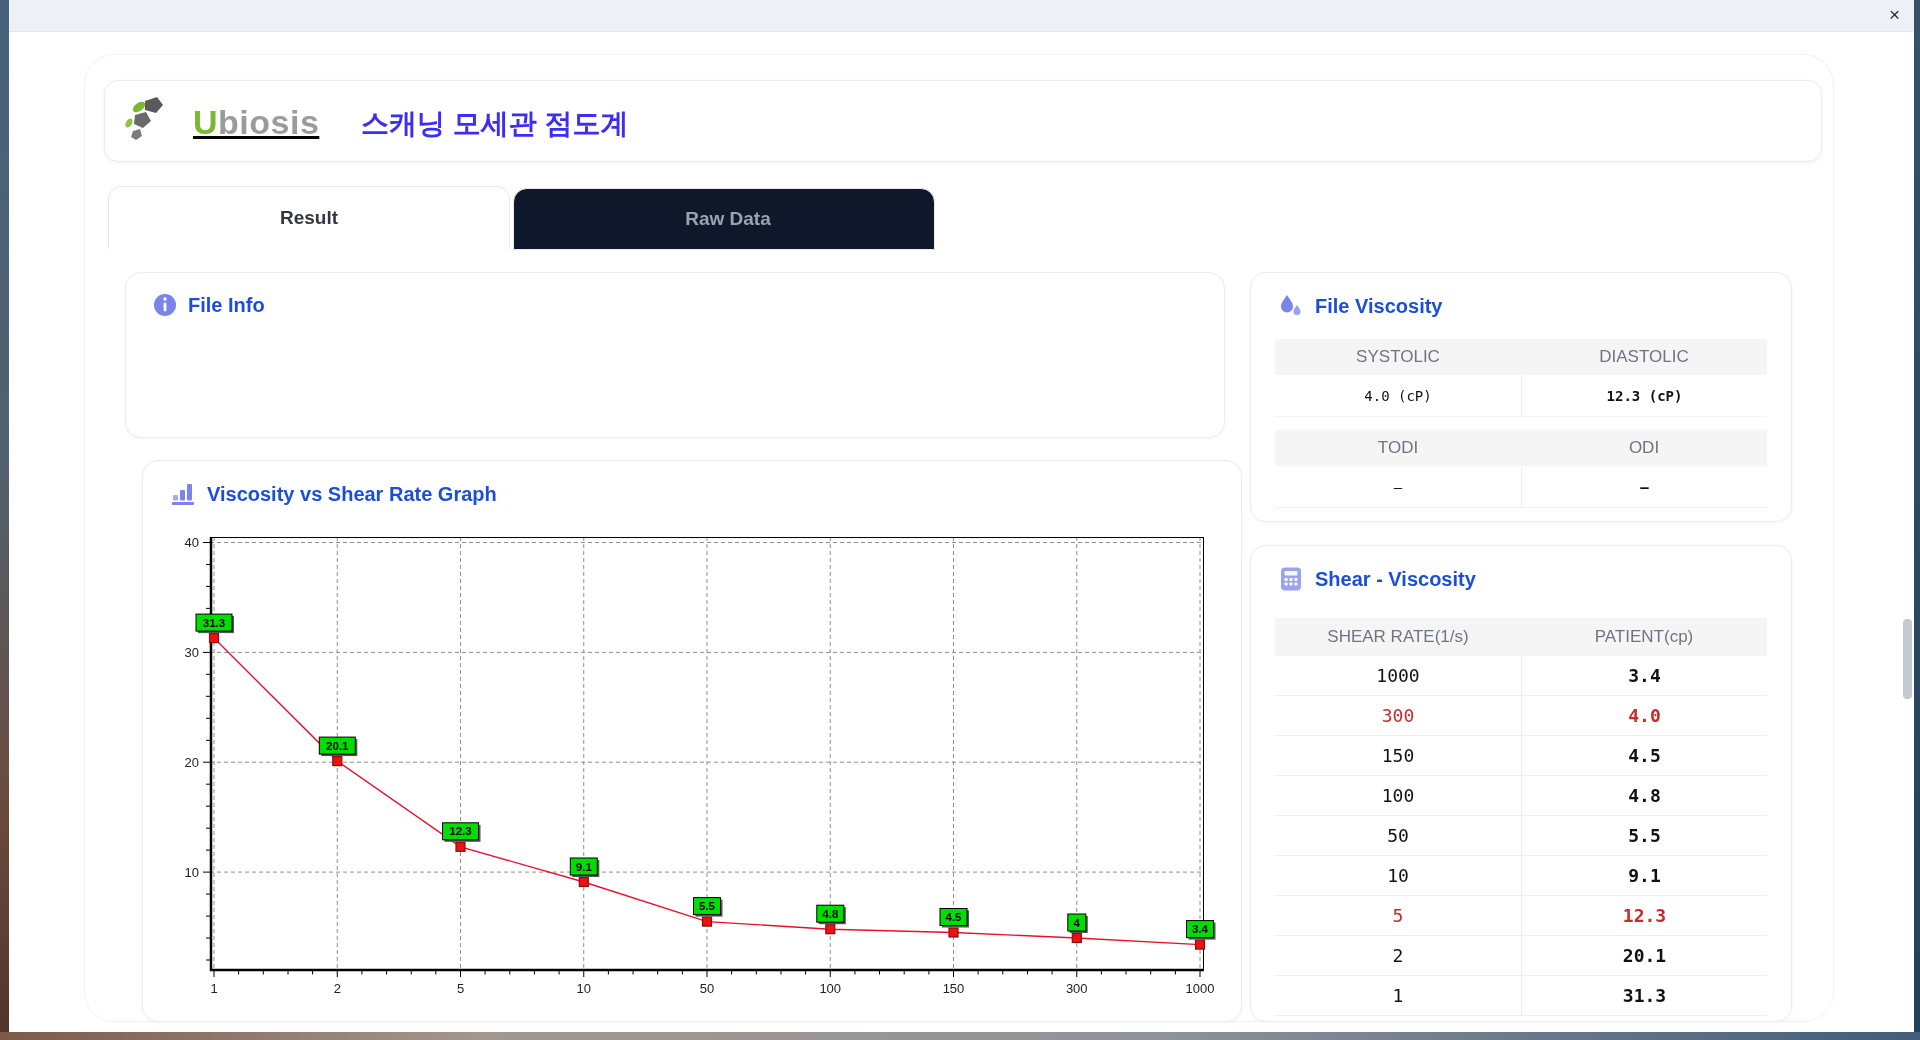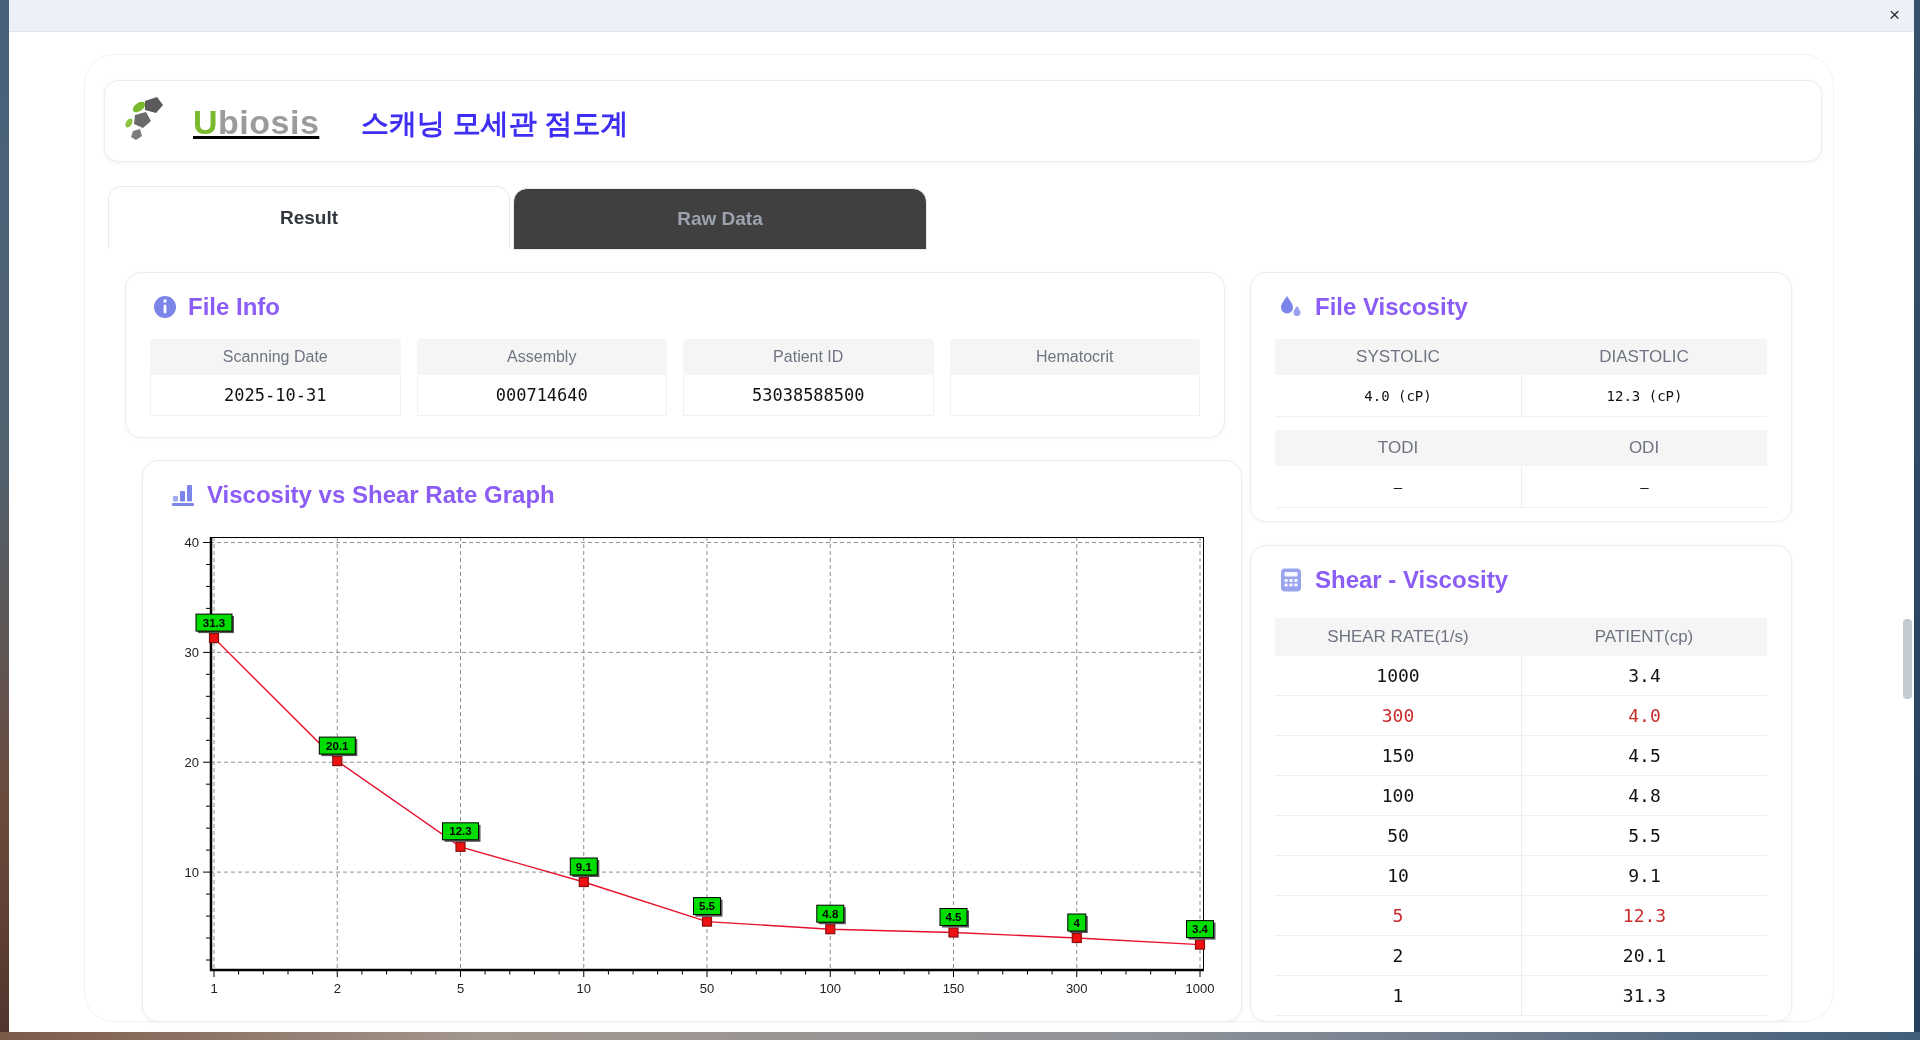--- a/index.html
+++ b/index.html
@@ -24,46 +24,46 @@
     border:1px solid #ececef;border-radius:14px;box-shadow:0 1px 4px rgba(0,0,0,.05);}
   .logo{position:absolute;left:20px;top:14px;display:flex;align-items:center;}
   .logo-text{font-size:34px;font-weight:bold;letter-spacing:.5px;margin-left:16px;text-decoration:underline;}
   .logo-u{color:#7ab82e;}
   .logo-rest{color:#9b9b9b;font-weight:600;}
   .app-title{position:absolute;left:256px;top:24px;font-size:28px;font-weight:bold;color:#3d2ef2;text-align:right;}
 
   .tab{position:absolute;display:flex;align-items:center;justify-content:center;
     font-size:19px;font-weight:bold;border-radius:14px 14px 0 0;}
   .tab-active{left:108px;top:186px;width:400px;height:62px;background:#fff;border:1px solid #e7e9ed;border-bottom:none;color:#33383f;}
-  .tab-inactive{left:513px;top:188px;width:412px;height:60px;background:#404040;border:1px solid #e9ebee;color:#9ca3af;}
+  .tab-inactive{left:513px;top:188px;width:412px;height:60px;background:#0f172a;border:1px solid #e9ebee;color:#9ca3af;padding-left:8px;}
 
   .card{position:absolute;background:#fff;border:1px solid #ececef;border-radius:16px;box-shadow:0 1px 5px rgba(0,0,0,.04);}
   .card-fileinfo{left:125px;top:272px;width:1098px;height:164px;}
   .card-graph{left:142px;top:460px;width:1098px;height:560px;}
   .card-blood{left:1250px;top:272px;width:540px;height:248px;}
   .card-shear{left:1250px;top:545px;width:540px;height:475px;}
 
   .card-title{position:absolute;left:27px;top:20px;display:flex;align-items:center;gap:11px;
-    font-size:24px;font-weight:bold;color:#8b5cf6;}
+    font-size:20px;font-weight:bold;color:#1d4ed8;}
   .card-title svg{display:block;}
 
   
   .fields{position:absolute;left:24px;top:66px;width:1050px;display:grid;grid-template-columns:repeat(4,1fr);column-gap:16px;}
   .fh{background:#f5f5f6;height:36px;border-radius:4px 4px 0 0;display:flex;align-items:center;justify-content:center;
     color:#6e7480;font-size:16px;}
   .fv{height:40px;border:1px solid #f1f1f3;border-top:none;display:flex;align-items:center;justify-content:center;
     font-family:"DejaVu Sans Mono",monospace;font-size:17px;color:#111;}
 
   
   .bv-groups{position:absolute;left:24px;top:66px;width:492px;display:flex;flex-direction:column;gap:13px;}
   .bv-group{display:grid;grid-template-columns:1fr 1fr;}
   .bv-h{background:#f5f5f6;height:36px;display:flex;align-items:center;justify-content:center;color:#6e7480;font-size:17px;}
   .bv-v{height:41px;border-bottom:1px solid #f1f1f3;display:flex;align-items:center;justify-content:center;
     font-family:"DejaVu Sans Mono",monospace;font-size:14px;color:#111;}
-  .bv-v.col2,.sh-c.col2{border-left:1px solid #ededef;}
+  .bv-v.col2,.sh-c.col2{border-left:1px solid #ededef;font-weight:bold;}
 
   
   .sh-table{position:absolute;left:24px;top:72px;width:492px;}
   .sh-head{display:grid;grid-template-columns:1fr 1fr;background:#f5f5f6;height:38px;}
   .sh-head div{display:flex;align-items:center;justify-content:center;color:#6e7480;font-size:17px;}
   .sh-row{display:grid;grid-template-columns:1fr 1fr;height:39px;border-bottom:1px solid #efeff1;}
   .sh-c{display:flex;align-items:center;justify-content:center;font-family:"DejaVu Sans Mono",monospace;font-size:18px;color:#111;}
   .sh-row.hl .sh-c{color:#c92a2a;}
 
   .chart-wrap{position:absolute;left:20px;top:70px;width:1090px;height:480px;}
@@ -107,38 +107,20 @@
   <div class="card-title">
     <span>
       <svg width="24" height="24" viewBox="0 0 24 24">
           <circle cx="12" cy="12" r="11" fill="#7b84e8"></circle>
           <rect x="10.6" y="9.5" width="2.8" height="9" rx="1.4" fill="#fff"></rect>
           <circle cx="12" cy="6" r="1.7" fill="#fff"></circle>
         </svg>
     </span>
     <span>File Info</span>
   </div>
-  <div class="fields" id="fileFields">
-      <div>
-        <div class="fh">Scanning Date</div>
-        <div class="fv">2025-10-31</div>
-      </div>
-      <div>
-        <div class="fh">Assembly</div>
-        <div class="fv">000714640</div>
-      </div>
-      <div>
-        <div class="fh">Patient ID</div>
-        <div class="fv">53038588500</div>
-      </div>
-      <div>
-        <div class="fh">Hematocrit</div>
-        <div class="fv"></div>
-      </div>
-    </div>
 </div>
 
 <div class="card card-blood">
   <div class="card-title">
     <span>
       <svg width="26" height="26" viewBox="0 0 26 26">
         <path d="M9 2 C12 7 15 9.5 15 13.5 A6 6 0 0 1 3 13.5 C3 9.5 6 7 9 2 Z" fill="#7b84e8"></path>
         <path d="M19 12 C20.8 14.8 22.5 16.2 22.5 18.4 A3.5 3.5 0 0 1 15.5 18.4 C15.5 16.2 17.2 14.8 19 12 Z" fill="#98a1ee"></path>
       </svg>
     </span>

